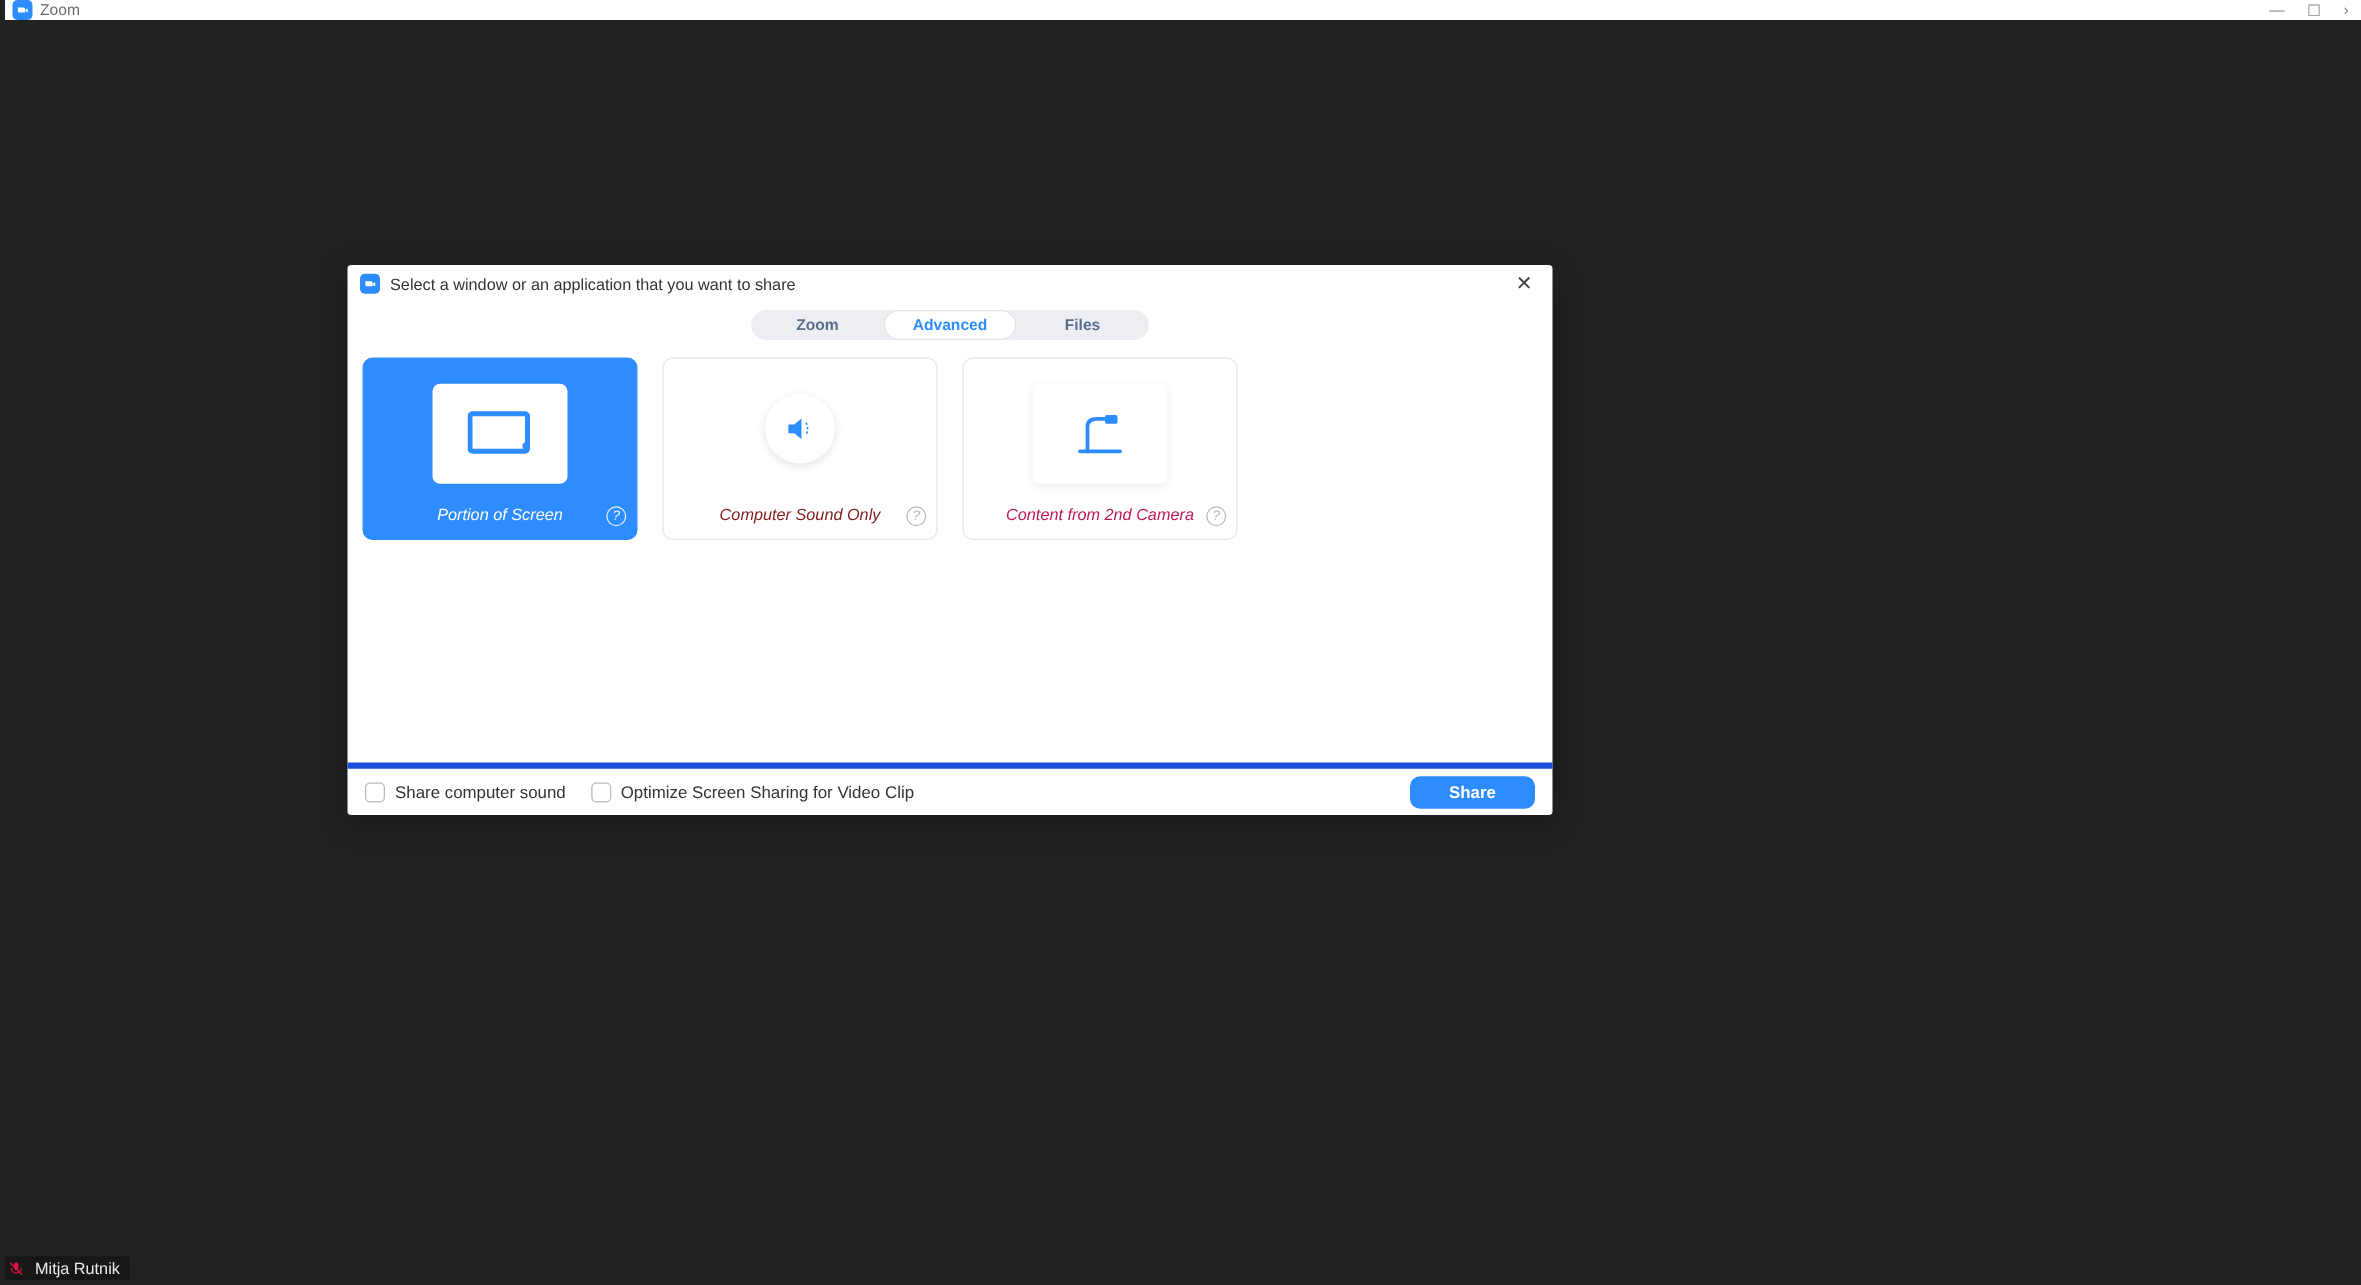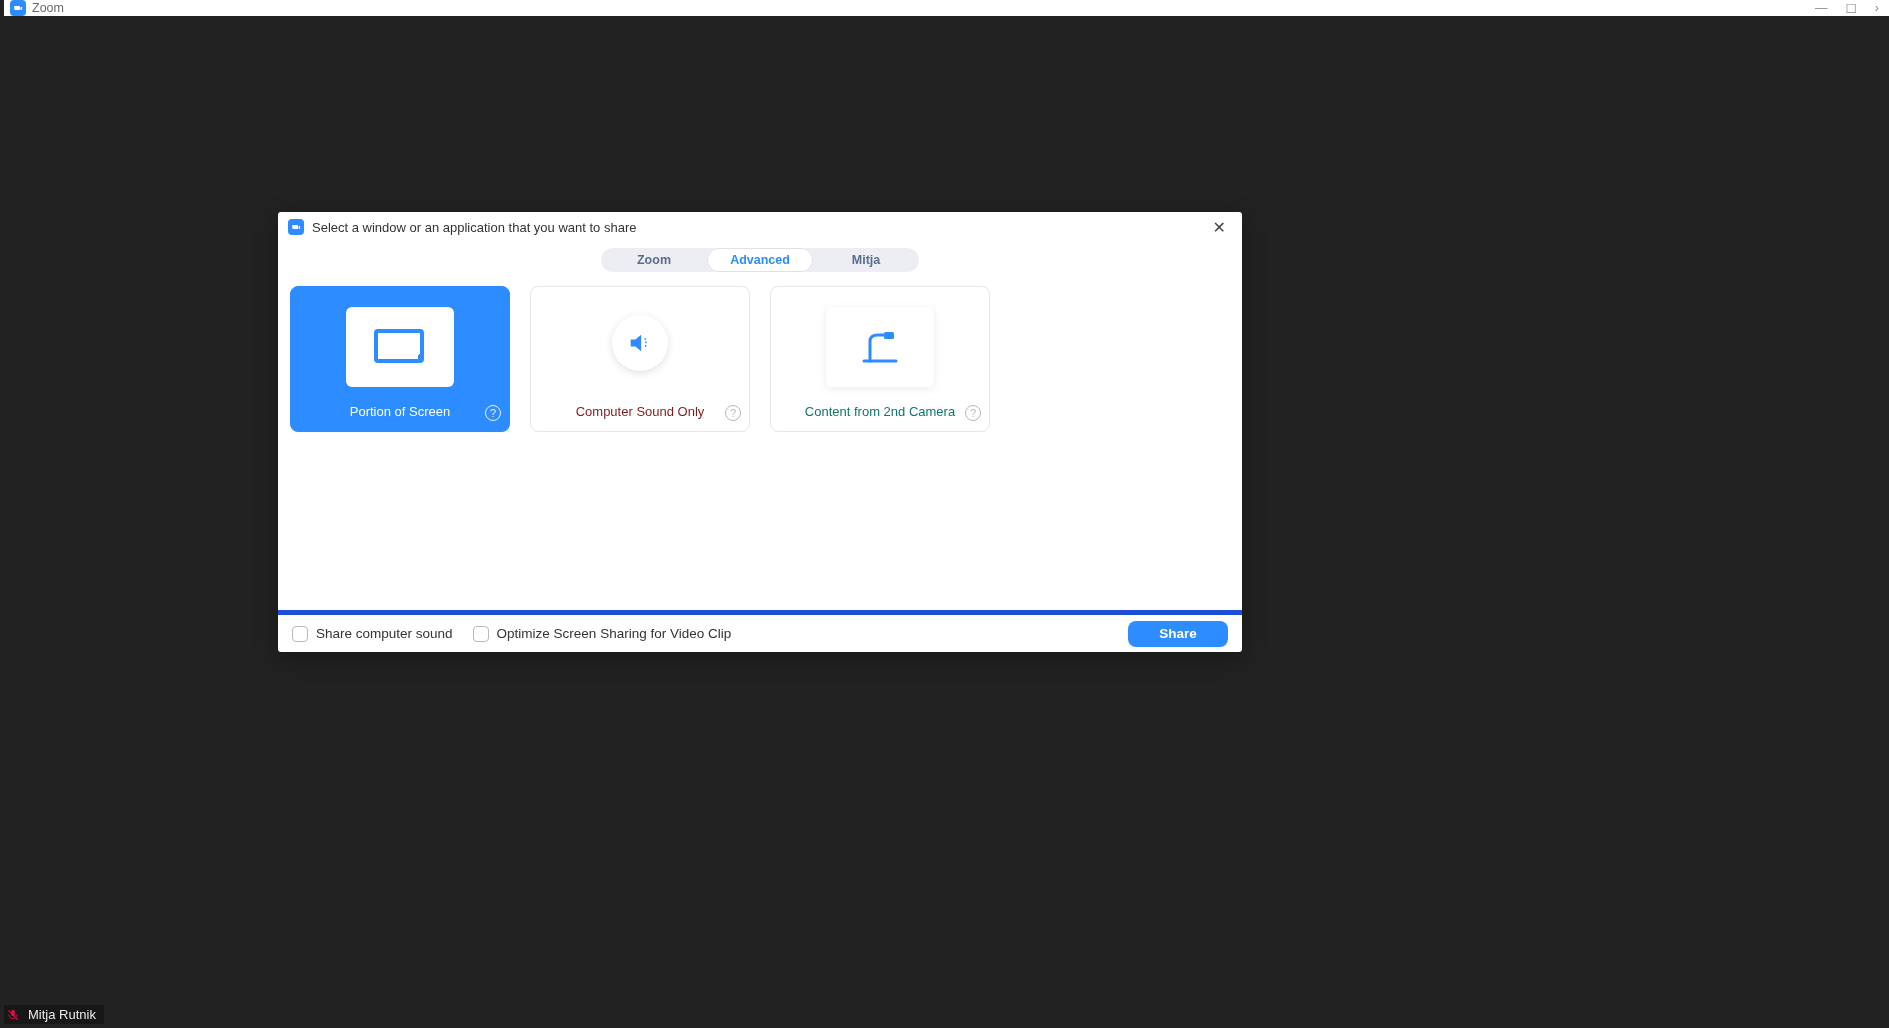--- a/index.html
+++ b/index.html
@@ -121,20 +121,21 @@
     box-shadow: 0 0 0 1px #e0e3ea inset;
   }
 
   
   .options {
     display: flex;
     gap: 20px;
     padding: 0 24px 0 10px;
     justify-content: flex-start;
     margin-left: 2px;
+    font-style: italic;
   }
   .card {
     width: 220px;
     height: 146px;
     border: 1px solid #e6e6e9;
     border-radius: 8px;
     position: relative;
     display: flex;
     flex-direction: column;
     align-items: center;
@@ -247,21 +248,21 @@
       </span>
       <span>Select a window or an application that you want to share</span>
       <div class="spacer"></div>
       <span class="dialog-close">✕</span>
     </div>
 
     <div class="tabs-wrap">
       <div class="tabs">
         <div class="tab">Zoom</div>
         <div class="tab active">Advanced</div>
-        <div class="tab">Mitja</div>
+        <div class="tab">Files</div>
       </div>
     </div>
 
     <div class="options">
 
       <div class="card selected">
         <div class="thumb">
           <svg width="52" height="40" viewBox="0 0 52 40">
             <rect x="2" y="4" width="46" height="30" rx="2" fill="none" stroke="#2D8CFF" stroke-width="4"></rect>
             <line x1="44" y1="30" x2="50" y2="30" stroke="#2D8CFF" stroke-width="4"></line>
@@ -284,21 +285,21 @@
       </div>
 
       <div class="card">
         <div class="thumb" style="background:#fff; box-shadow:0 2px 8px rgba(0,0,0,0.08);">
           <svg width="48" height="40" viewBox="0 0 48 40">
             <path d="M8 34 H40" stroke="#2D8CFF" stroke-width="3" stroke-linecap="round"></path>
             <path d="M14 34 V14 Q14 8 22 8 H30" stroke="#2D8CFF" stroke-width="3" fill="none" stroke-linecap="round"></path>
             <rect x="28" y="5" width="10" height="7" rx="1.5" fill="#2D8CFF"></rect>
           </svg>
         </div>
-        <div class="label" style="color:#0f766e;">Content from 2nd Camera</div>
+        <div class="label" style="color:#be185d;">Content from 2nd Camera</div>
         <div class="help">?</div>
       </div>
 
     </div>
 
     <div class="dialog-footer">
       <label class="check">
         <span class="box"></span>
         <span>Share computer sound</span>
       </label>

